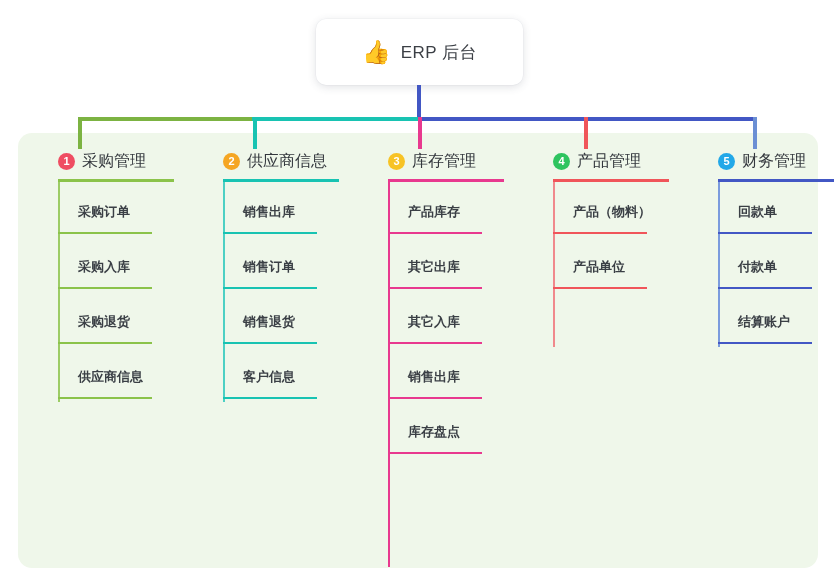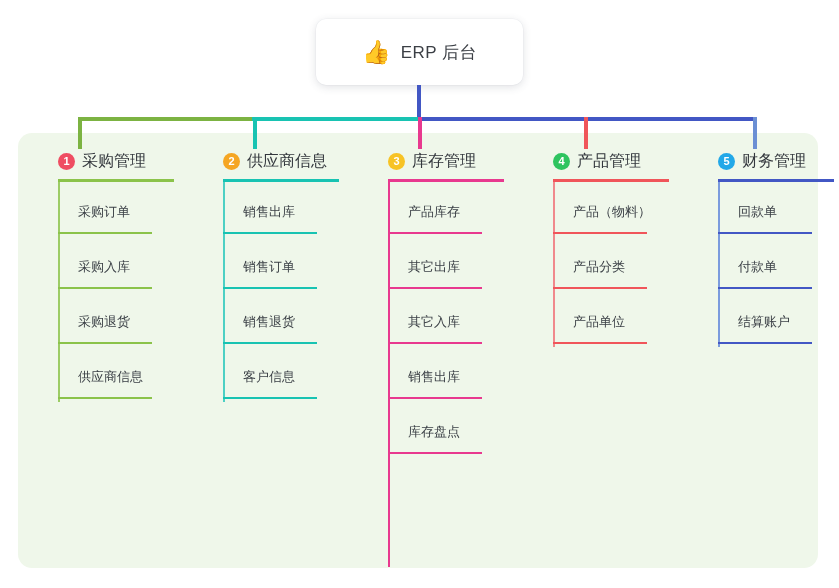--- a/index.html
+++ b/index.html
@@ -117,20 +117,21 @@
   .item {
     position: relative;
     height: 55px;
   }
   .item-label {
     position: absolute;
     left: 20px; top: 21px;
     font-size: 13px;
     color: #3a3f45;
     white-space: nowrap;
+    font-weight: bold;
   }
   .item-rule {
     position: absolute;
     left: 0px; top: 50px;
     width: 94px; height: 2px;
   }
 </style>
 </head>
 <body>
 
@@ -247,24 +248,20 @@
           <span class="head-label">产品管理</span>
           <div class="head-rule" style="background: rgb(240, 85, 90);"></div>
         </div>
         <div class="items">
           <div class="spine" style="background: rgb(240, 137, 140); height: 165px;"></div>
           <div class="item">
             <span class="item-label">产品（物料）</span>
             <div class="item-rule" style="background: rgb(240, 85, 90);"></div>
           </div>
           <div class="item">
-            <span class="item-label">产品分类</span>
-            <div class="item-rule" style="background: rgb(240, 85, 90);"></div>
-          </div>
-          <div class="item">
             <span class="item-label">产品单位</span>
             <div class="item-rule" style="background: rgb(240, 85, 90);"></div>
           </div>
         </div>
       </div>
       <div class="column" style="left: 696px;">
         <div class="col-head">
           <span class="badge" style="background: rgb(34, 168, 232);">5</span>
           <span class="head-label">财务管理</span>
           <div class="head-rule" style="background: rgb(66, 87, 196);"></div>

